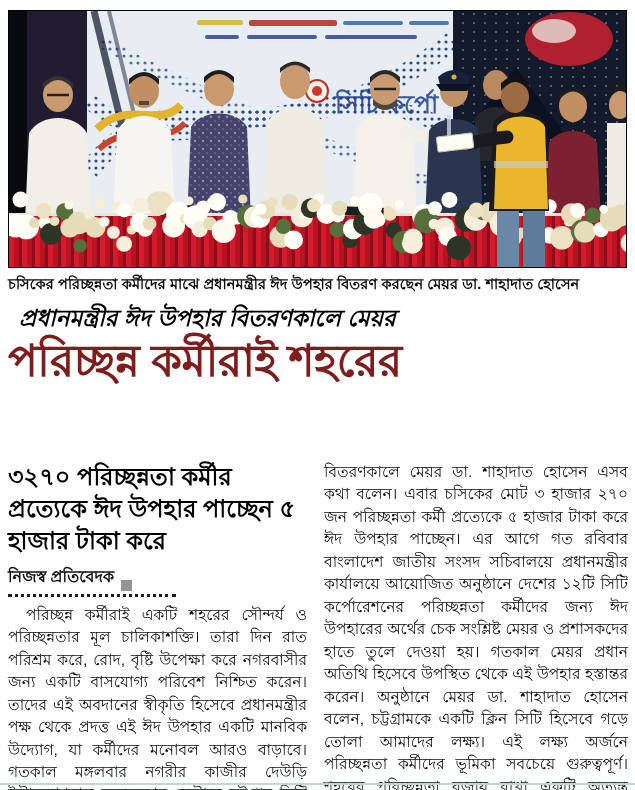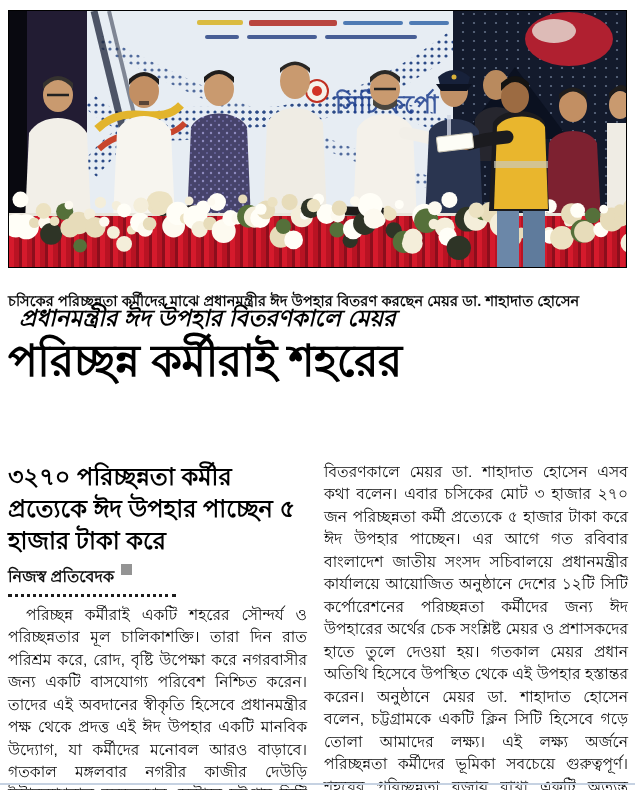--- a/index.html
+++ b/index.html
@@ -4,38 +4,38 @@
 <style>
   * { margin:0; padding:0; box-sizing:border-box; }
   html,body { width:635px; height:790px; background:#ffffff; overflow:hidden;
               font-family:"Liberation Sans", sans-serif; color:#0d0d0d; }
   .page { position:relative; width:635px; height:790px; background:#fff; }
 
   .photo-frame { position:absolute; left:8px; top:10px; width:619px; height:258px;
                  border:1px solid #000; background:#131726; overflow:hidden; }
   .photo-frame svg { display:block; width:100%; height:100%; }
 
-  .caption { position:absolute; left:8px; top:290px; width:620px;
+  .caption { position:absolute; left:8px; top:273px; width:620px;
              font-size:14.5px; font-weight:bold; color:#0a0a0a; letter-spacing:0.1px; }
 
   .kicker { position:absolute; left:19px; top:300px; width:620px;
             font-size:23px; font-style:italic; font-weight:600; color:#000; }
 
   .headline { position:absolute; left:8px; top:332px; width:624px;
               font-size:44px; font-weight:800; line-height:1.3;
-              letter-spacing:-0.5px; color:#000000; }
+              letter-spacing:-0.5px; color:#7f1d1d; }
 
   .columns { position:absolute; left:8px; top:461px; width:620px;
              display:flex; gap:17px; }
   .col-left  { width:299px; flex:0 0 299px; }
   .col-right { width:304px; flex:0 0 304px; }
 
   .subhead { font-size:24px; font-weight:bold; line-height:1.33; color:#000; }
 
-  .byline-row { margin-top:7px; display:flex; align-items:flex-start; gap:7px;
+  .byline-row { margin-top:7px; display:flex; align-items:flex-end; gap:7px;
                 font-size:16px; font-weight:bold; color:#111; }
   .byline-square { width:11px; height:11px; background:#949494; display:inline-block; }
 
   .dotted-rule { width:168px; border-bottom:3px dotted #1c1c1c; margin:3px 0 7px 0; }
 
   .body-text { font-size:15.5px; line-height:1.45; text-align:justify; color:#0c0c0c; }
   .indent-first { text-indent:18px; }
 
   .bottom-rule { position:absolute; left:0; top:783px; width:635px; height:2px;
                  background:#c6d2e2; }

